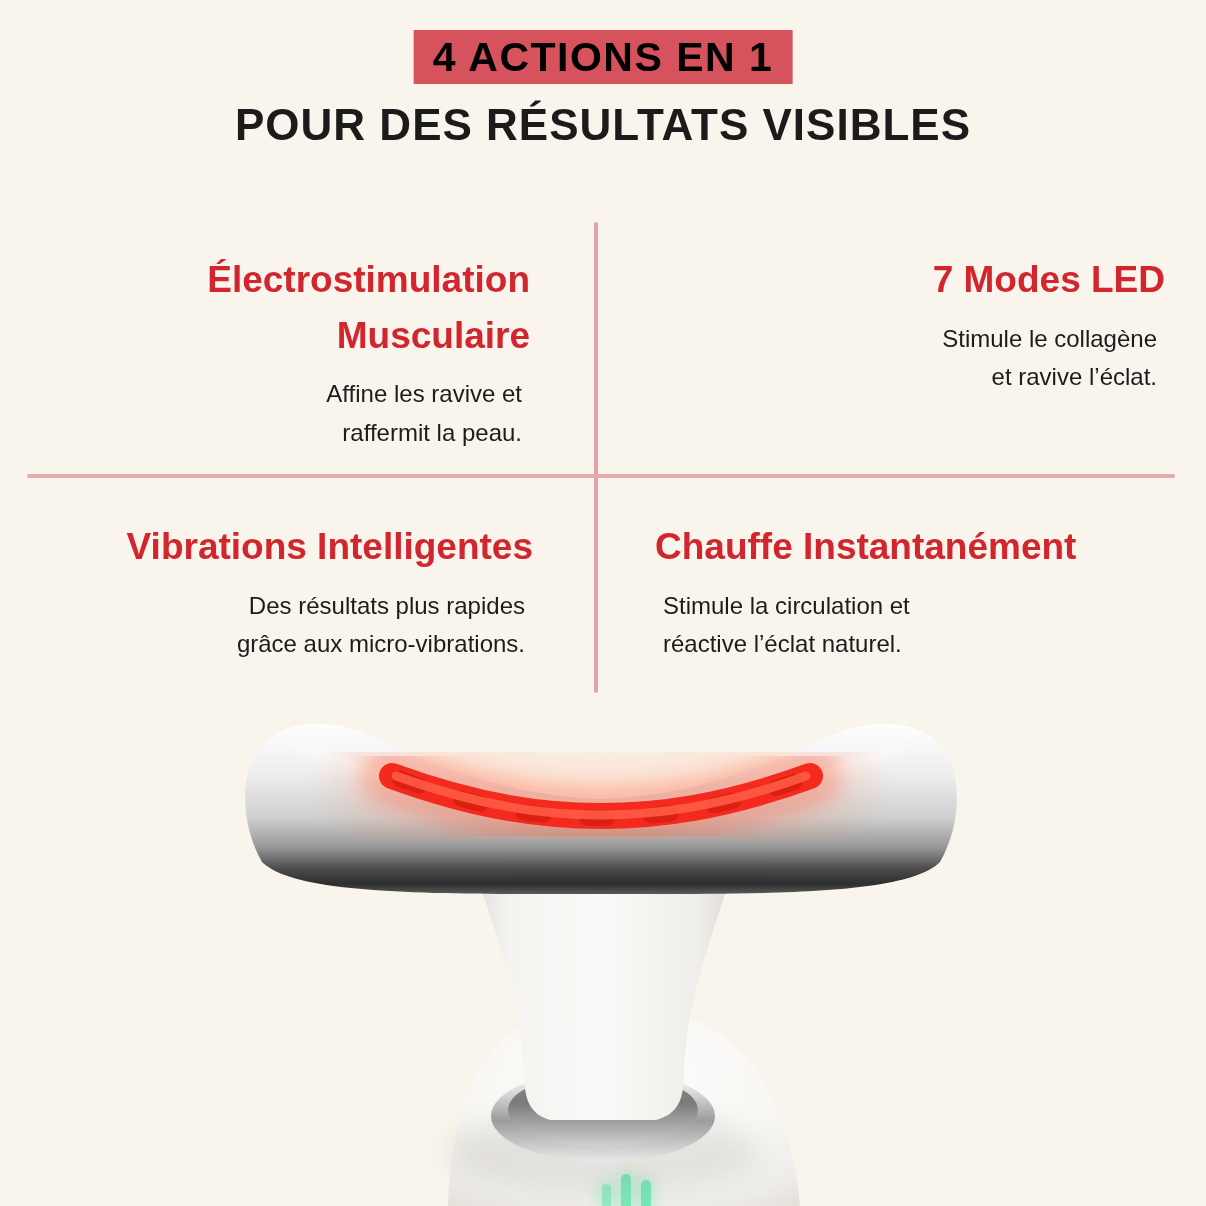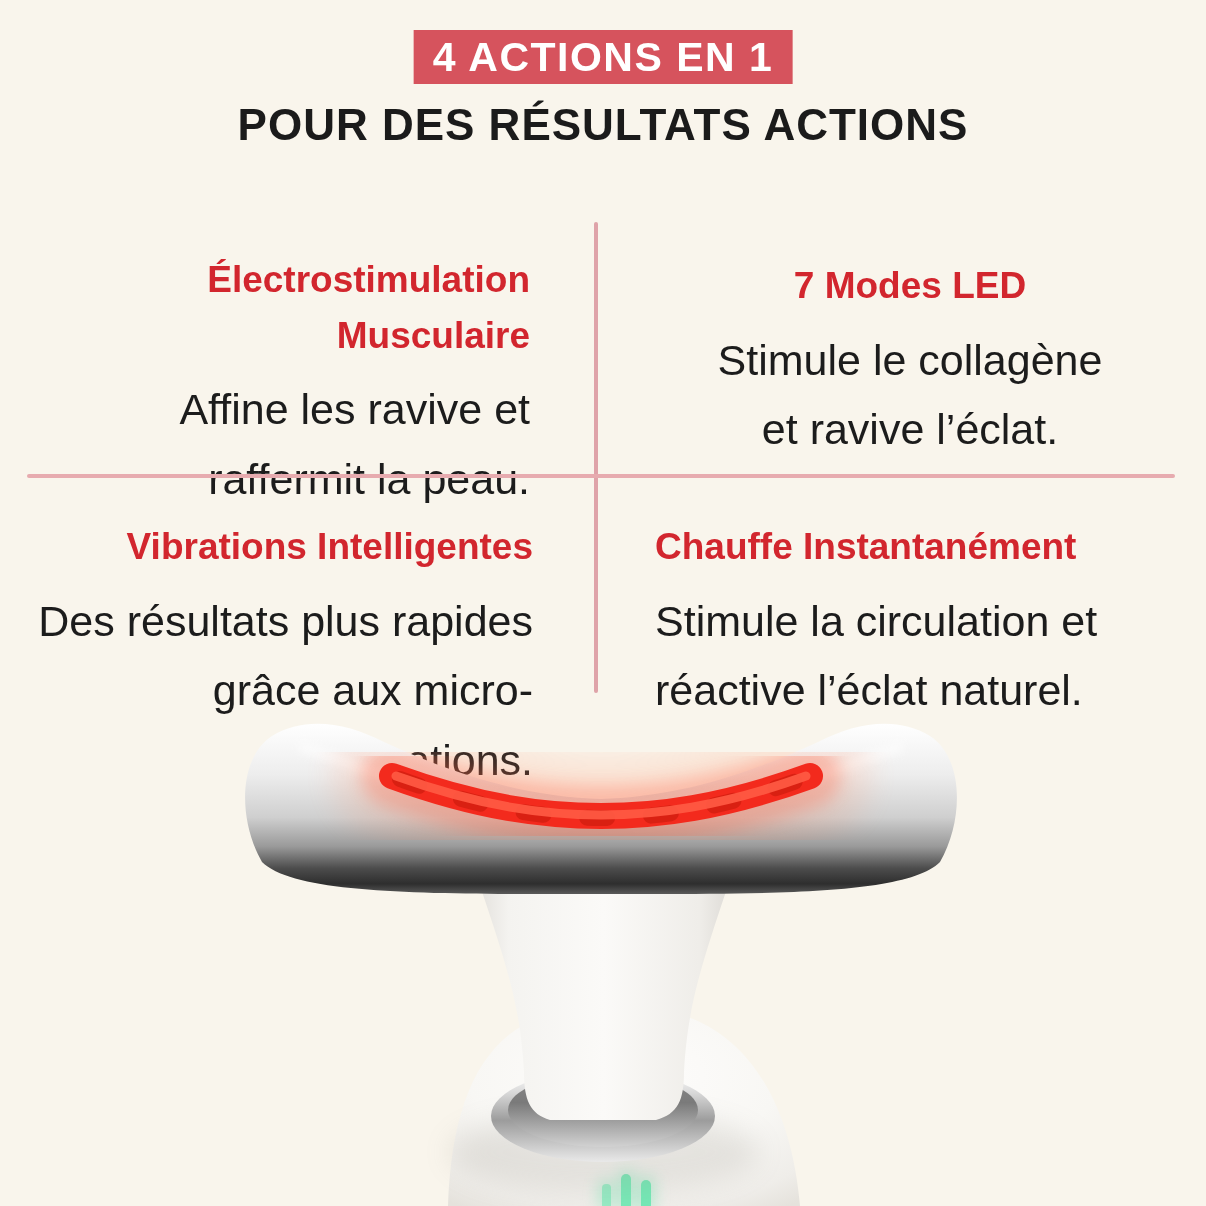--- a/index.html
+++ b/index.html
@@ -5,60 +5,60 @@
   html,body{margin:0;padding:0;}
   .canvas{
     position:relative;
     width:1206px;height:1206px;
     background:#f9f5ec;
     overflow:hidden;
     font-family:"Liberation Sans", sans-serif;
   }
   .banner{
     position:absolute;top:30px;left:50%;transform:translateX(-50%);
-    background:#d6535d;color:#ffffff;
+    background:#d6535d;color:#000000;
     font-size:41px;font-weight:700;letter-spacing:1.5px;
     line-height:54px;padding:0 19px;white-space:nowrap;
   }
   .page-title{
     position:absolute;top:100px;left:0;width:100%;
     text-align:center;font-size:44px;font-weight:800;
     letter-spacing:1px;color:#1b1b1b;white-space:nowrap;
   }
   .feature{position:absolute;}
   .feature h3{
     margin:14px 0 12px 0;font-size:37px;font-weight:700;
     color:#d2262e;line-height:1.5;white-space:pre-line;
   }
   .feature p{
-    margin:0;font-size:43px;font-weight:400;
+    margin:8px;font-size:24px;font-weight:400;
     color:#1c1c1c;line-height:1.62;white-space:pre-line;
   }
   .f-tl{top:238px;left:40px;width:490px;text-align:right;}
-  .f-tr{top:244px;left:655px;width:510px;text-align:center;}
+  .f-tr{top:238px;left:655px;width:510px;text-align:right;}
   .f-bl{top:505px;left:25px;width:508px;text-align:right;}
   .f-br{top:505px;left:655px;width:510px;text-align:left;}
   .divider-v{
     position:absolute;left:594px;top:222px;width:4px;height:471px;
     background:#dfa3a9;border-radius:2px;
   }
   .divider-h{
     position:absolute;left:27px;top:474px;width:1148px;height:4px;
     background:#e7abaf;border-radius:2px;
   }
   .product{position:absolute;left:0;top:700px;width:1206px;height:506px;}
 </style>
 </head>
 <body>
 
 <div class="canvas">
 
   <div class="banner">4 ACTIONS EN 1</div>
 
-  <div class="page-title">POUR DES RÉSULTATS ACTIONS</div>
+  <div class="page-title">POUR DES RÉSULTATS VISIBLES</div>
 
   <section class="feature f-tl">
     <h3>Électrostimulation
 Musculaire</h3>
     <p>Affine les ravive et
 raffermit la peau.</p>
   </section>
 
   <section class="feature f-tr">
     <h3>7 Modes LED</h3>

